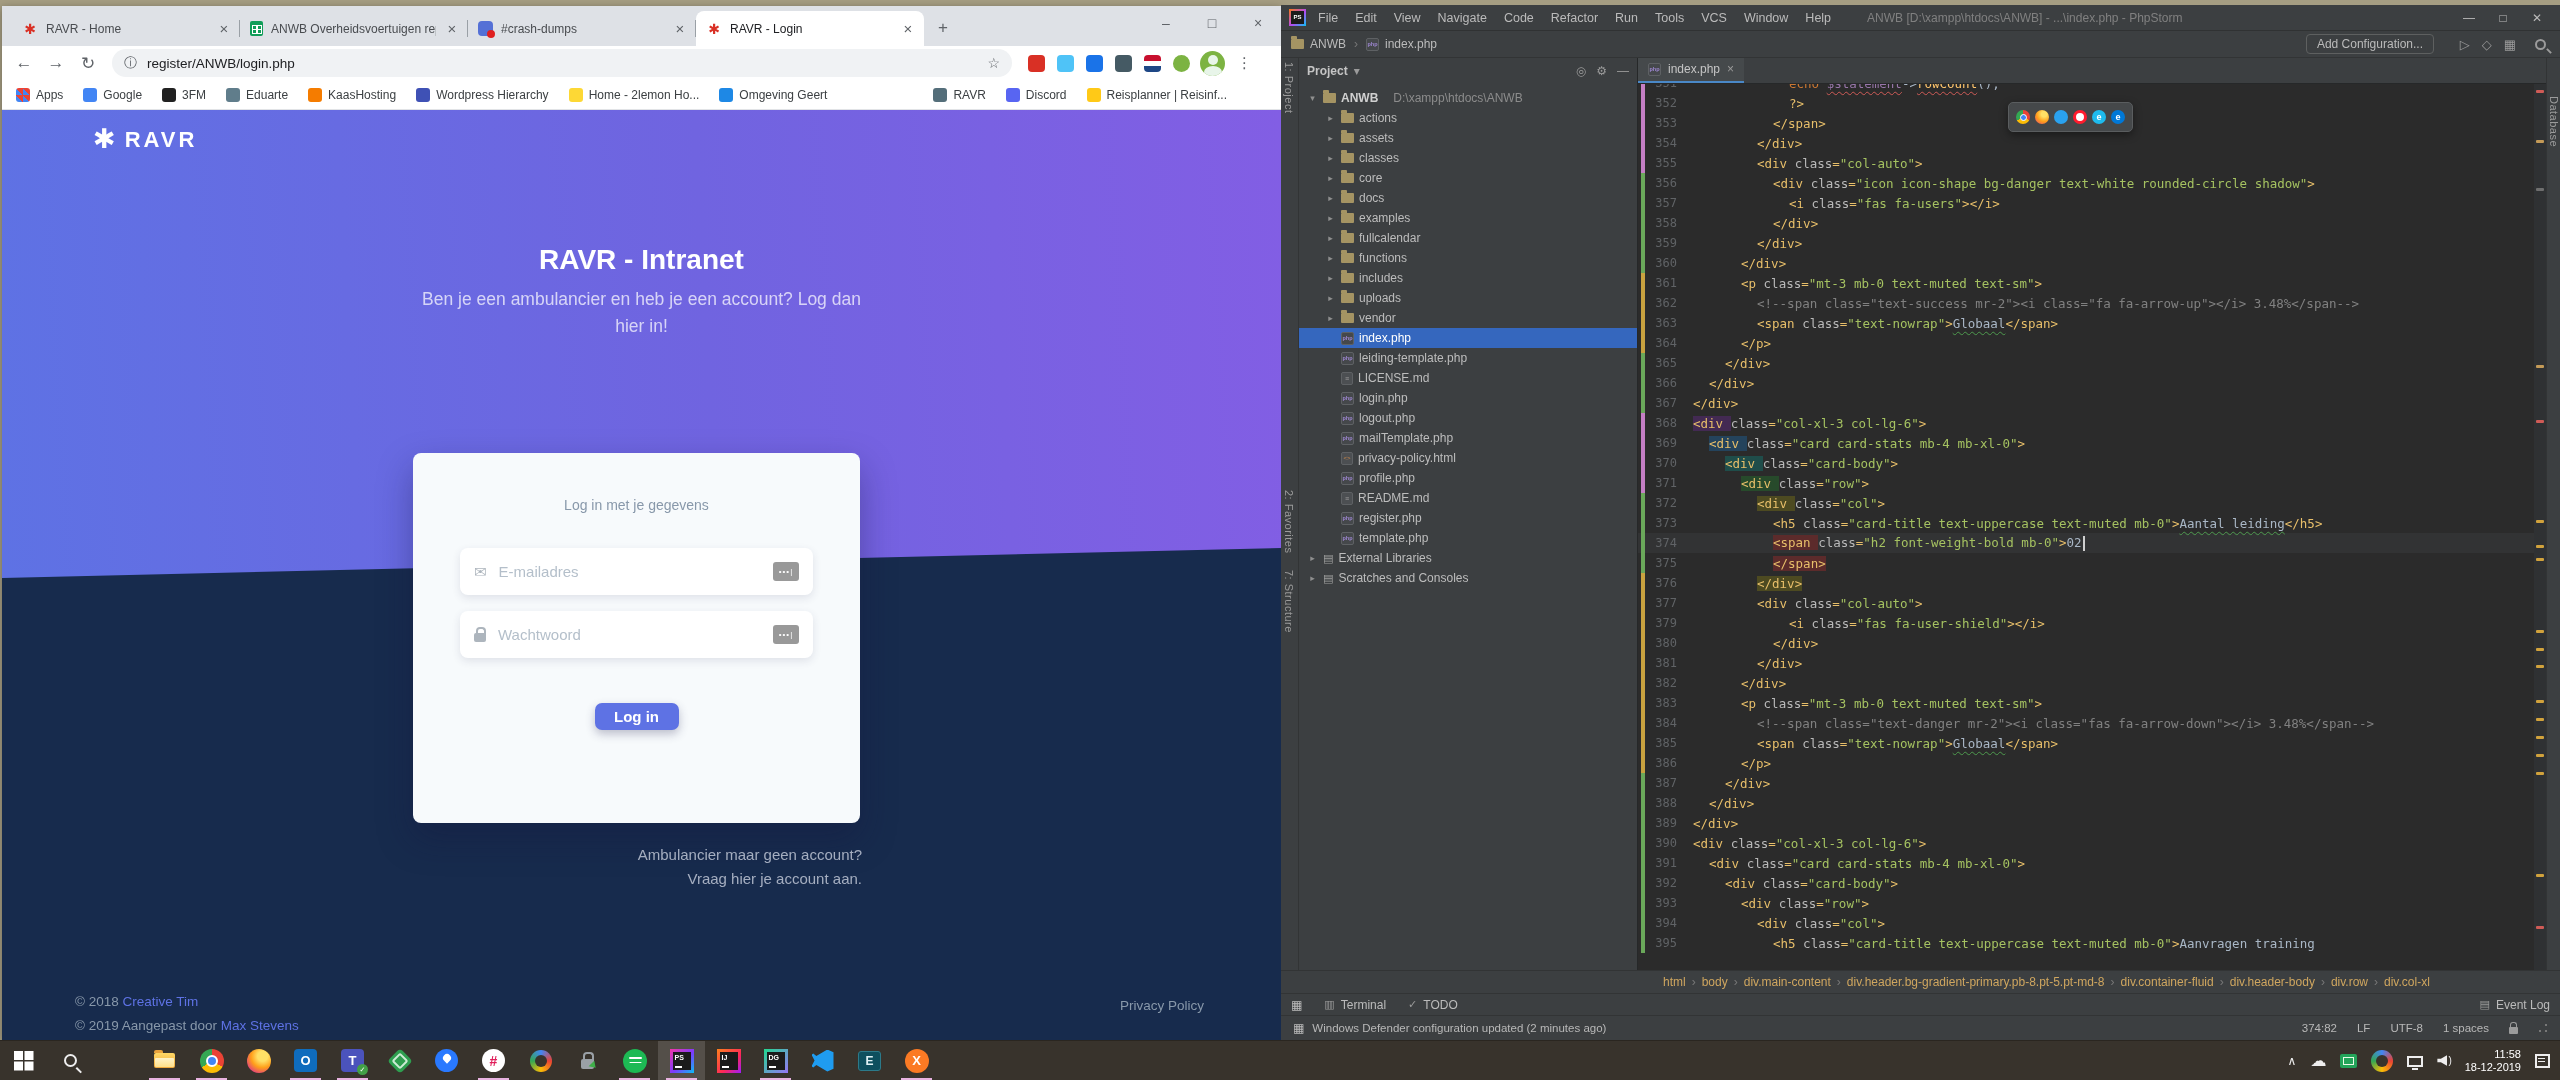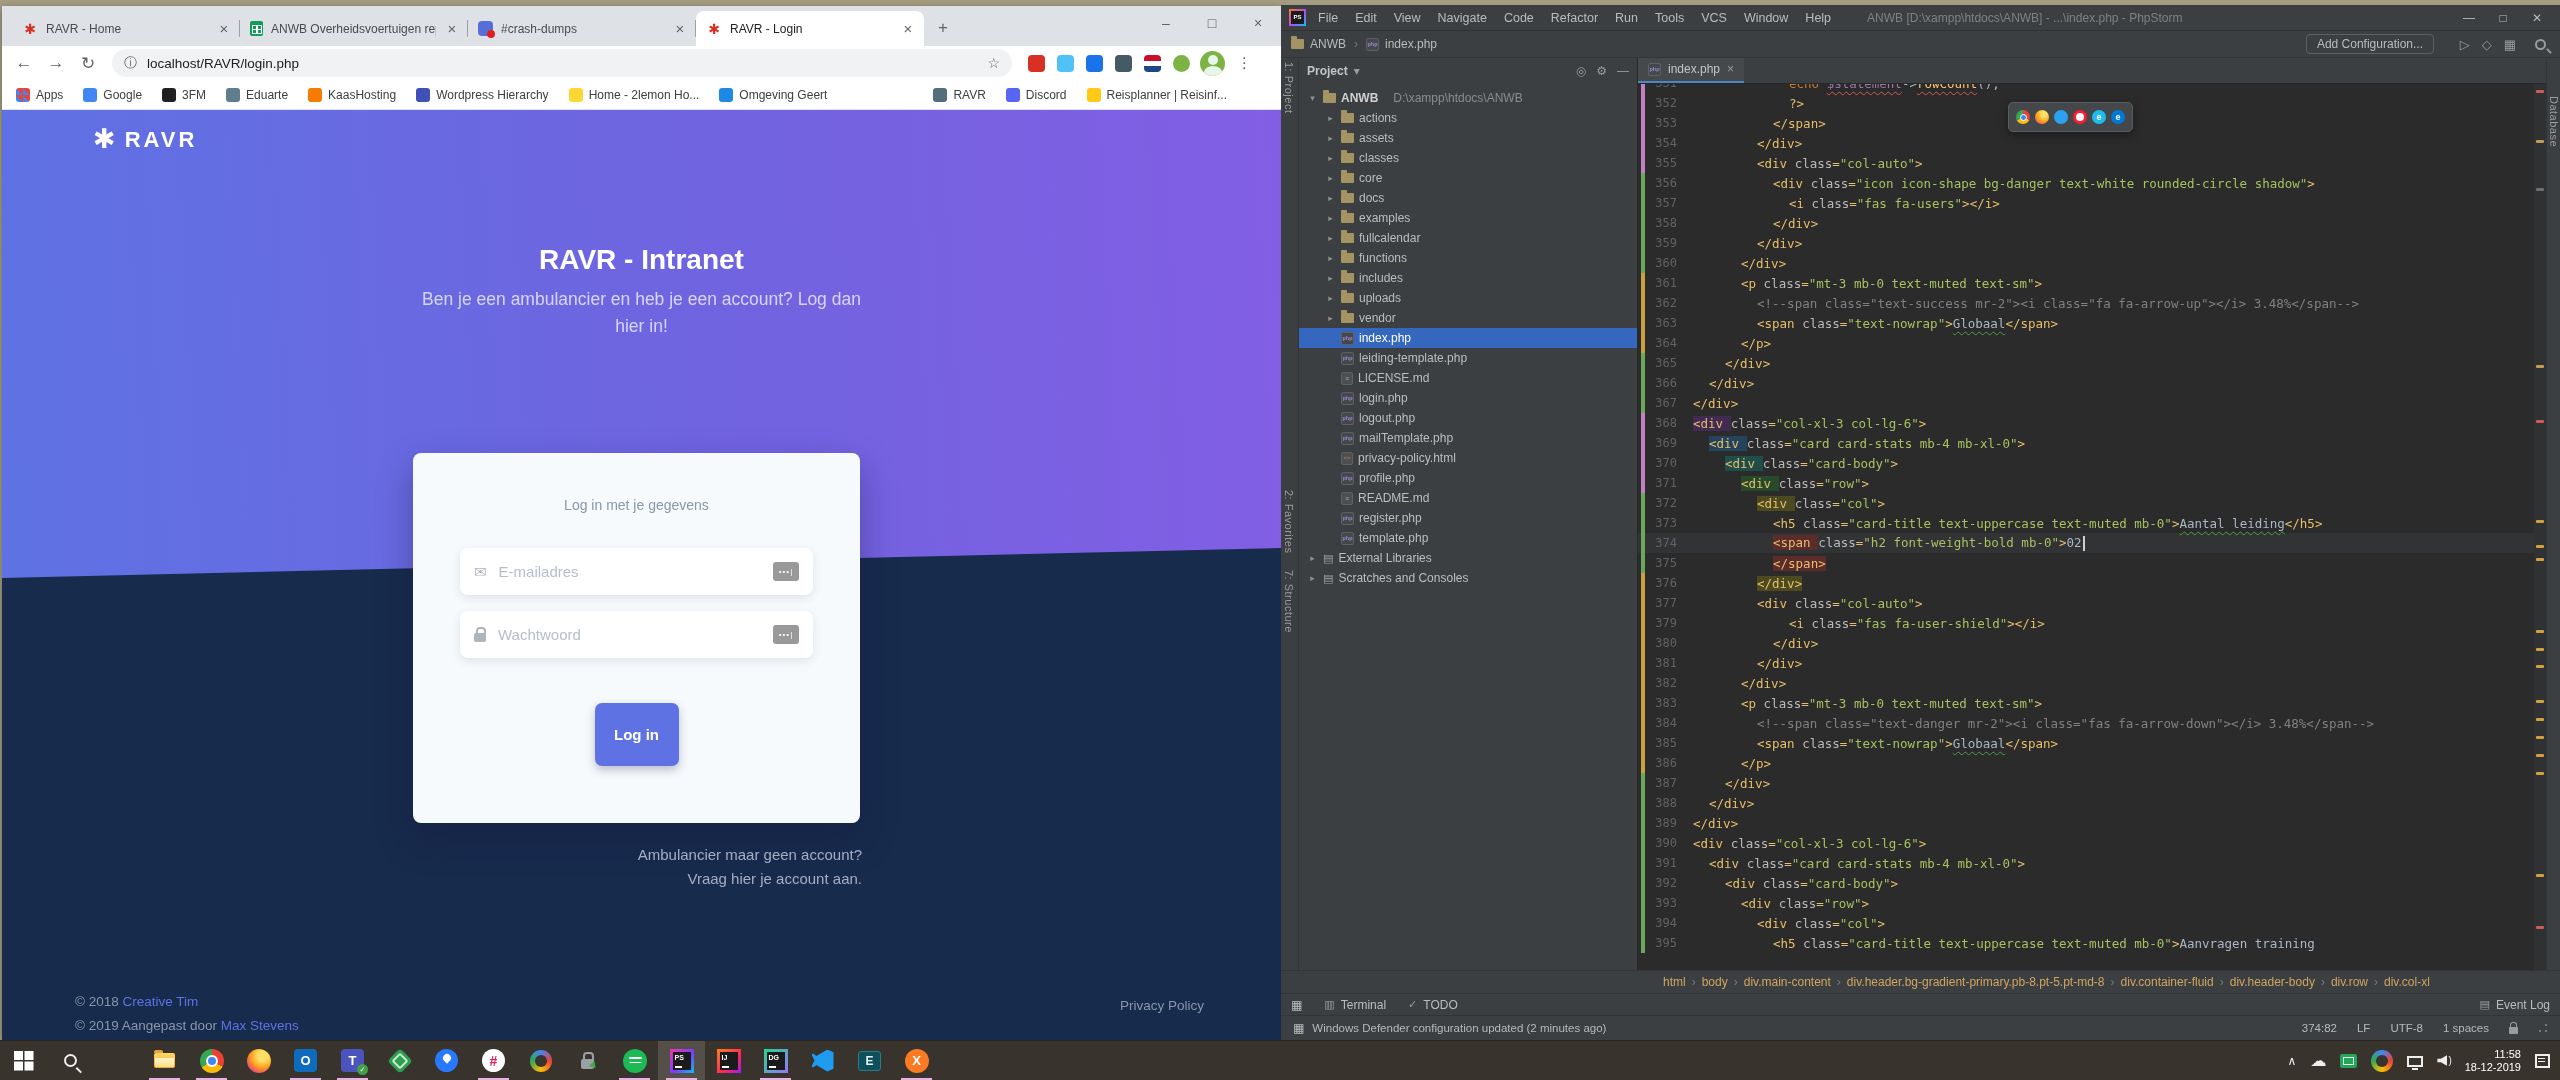--- a/index.html
+++ b/index.html
@@ -56,21 +56,21 @@
   .card{position:absolute;left:411px;top:343px;width:447px;height:370px;background:#f7fafc;border-radius:8px;box-shadow:0 15px 35px rgba(20,20,60,.35)}
   .card-head{padding-top:44px;text-align:center;color:#8898aa;font-size:14px}
   .finput{position:absolute;left:47px;width:353px;height:47px;background:#fff;border-radius:8px;box-shadow:0 3px 8px rgba(50,50,93,.12);display:flex;align-items:center;padding:0 14px;gap:12px}
   .finput input{border:none;outline:none;flex:1;font-size:15px;color:#32325d;background:transparent;font-family:inherit}
   .finput input::placeholder{color:#b4bfca}
   .in-mail{color:#adb5bd;font-size:15px}
   .in-lock{width:12px;height:9px;background:#adb5bd;border-radius:2px;position:relative;margin-top:5px}
   .in-lock::before{content:"";position:absolute;left:1.5px;top:-6px;width:6px;height:6px;border:2px solid #adb5bd;border-bottom:none;border-radius:4px 4px 0 0}
   .mgr{width:26px;height:19px;background:#999;border-radius:3px;color:#fff;font-size:8px;display:flex;align-items:center;justify-content:center;flex:0 0 auto}
   .mgr::after{content:"•••|";letter-spacing:1px}
-  .login-btn{position:absolute;left:50%;transform:translateX(-50%);top:250px;width:84px;height:63px;background:#5e72e4;border:none;border-radius:7px;color:#fff;font-size:15px;font-weight:bold;box-shadow:0 4px 10px rgba(50,50,93,.3);font-family:inherit}
+  .login-btn{position:absolute;left:50%;transform:translateX(-50%);top:250px;width:84px;height:27px;background:#5e72e4;border:none;border-radius:7px;color:#fff;font-size:15px;font-weight:bold;box-shadow:0 4px 10px rgba(50,50,93,.3);font-family:inherit}
   .below-links{position:absolute;right:419px;top:733px;text-align:right;font-size:15px;color:#a5aec0;line-height:24px}
   .footer-left{position:absolute;left:73px;top:880px;font-size:13.5px;color:#8898aa;line-height:24px}
   .footer-left a{color:#5e72e4;text-decoration:none}
   .footer-right{position:absolute;left:1118px;top:888px;font-size:13.5px;color:#8898aa}
 
   
   #ps{position:absolute;left:1281px;top:5px;width:1279px;height:1035px;background:#3c3f41;color:#bbb;font-size:12px}
   .ps-title{height:26px;display:flex;align-items:center;padding-left:8px;border-bottom:1px solid #303233;position:relative}
   .ps-logo{width:17px;height:17px;background:linear-gradient(135deg,#f97a12,#b24bf3 55%,#07c3f2);display:flex;align-items:center;justify-content:center;margin-right:12px;flex:0 0 auto}
   .ps-logo i{width:13px;height:13px;background:#1b1b1b;color:#fff;font-style:normal;font-size:6px;font-weight:bold;line-height:13px;text-align:center}
@@ -241,21 +241,21 @@
         </div>
     </div>
     <div class="toolbar">
       <span id="chrome-nav" style="display:flex;gap:4px">
           <span class="navbtn">←</span>
           <span class="navbtn">→</span>
           <span class="navbtn">↻</span>
         </span>
       <div class="omnibox">
         <span class="omni-info">ⓘ</span>
-        <span class="omni-url">localhost/RAVR/login.php</span>
+        <span class="omni-url">register/ANWB/login.php</span>
         <span class="omni-star">☆</span>
       </div>
       <div class="extrow" id="extrow">
           <span class="ext" style="background: rgb(217, 48, 37);"></span>
           <span class="ext" style="background: rgb(79, 195, 247);"></span>
           <span class="ext" style="background: rgb(26, 115, 232);"></span>
           <span class="ext" style="background: rgb(69, 90, 100);"></span>
           <span class="ext ext-flag"></span>
           <span class="ext" style="background: rgb(124, 179, 66); border-radius: 50%;"></span>
         </div>

